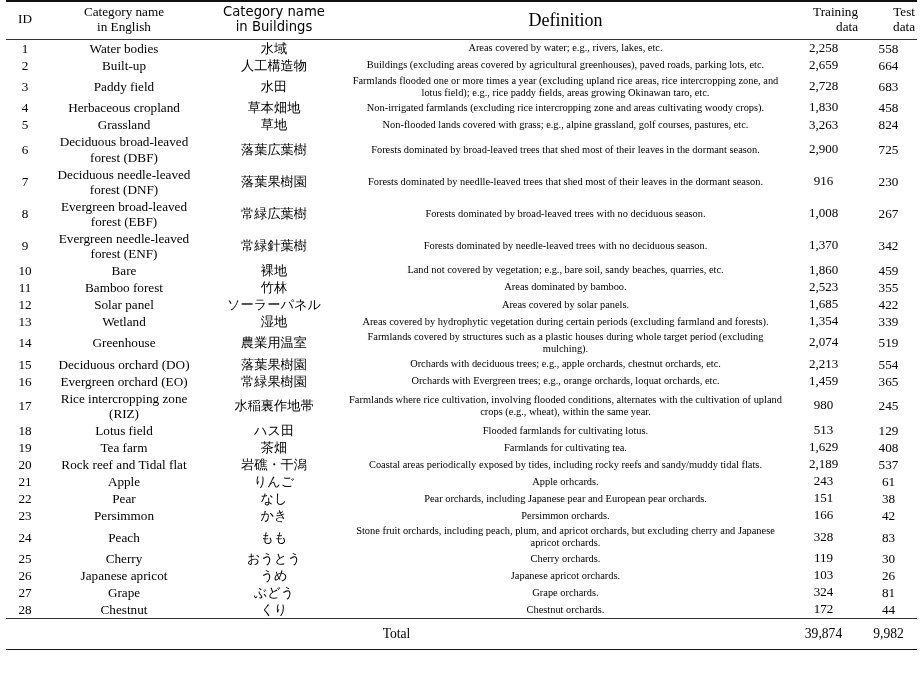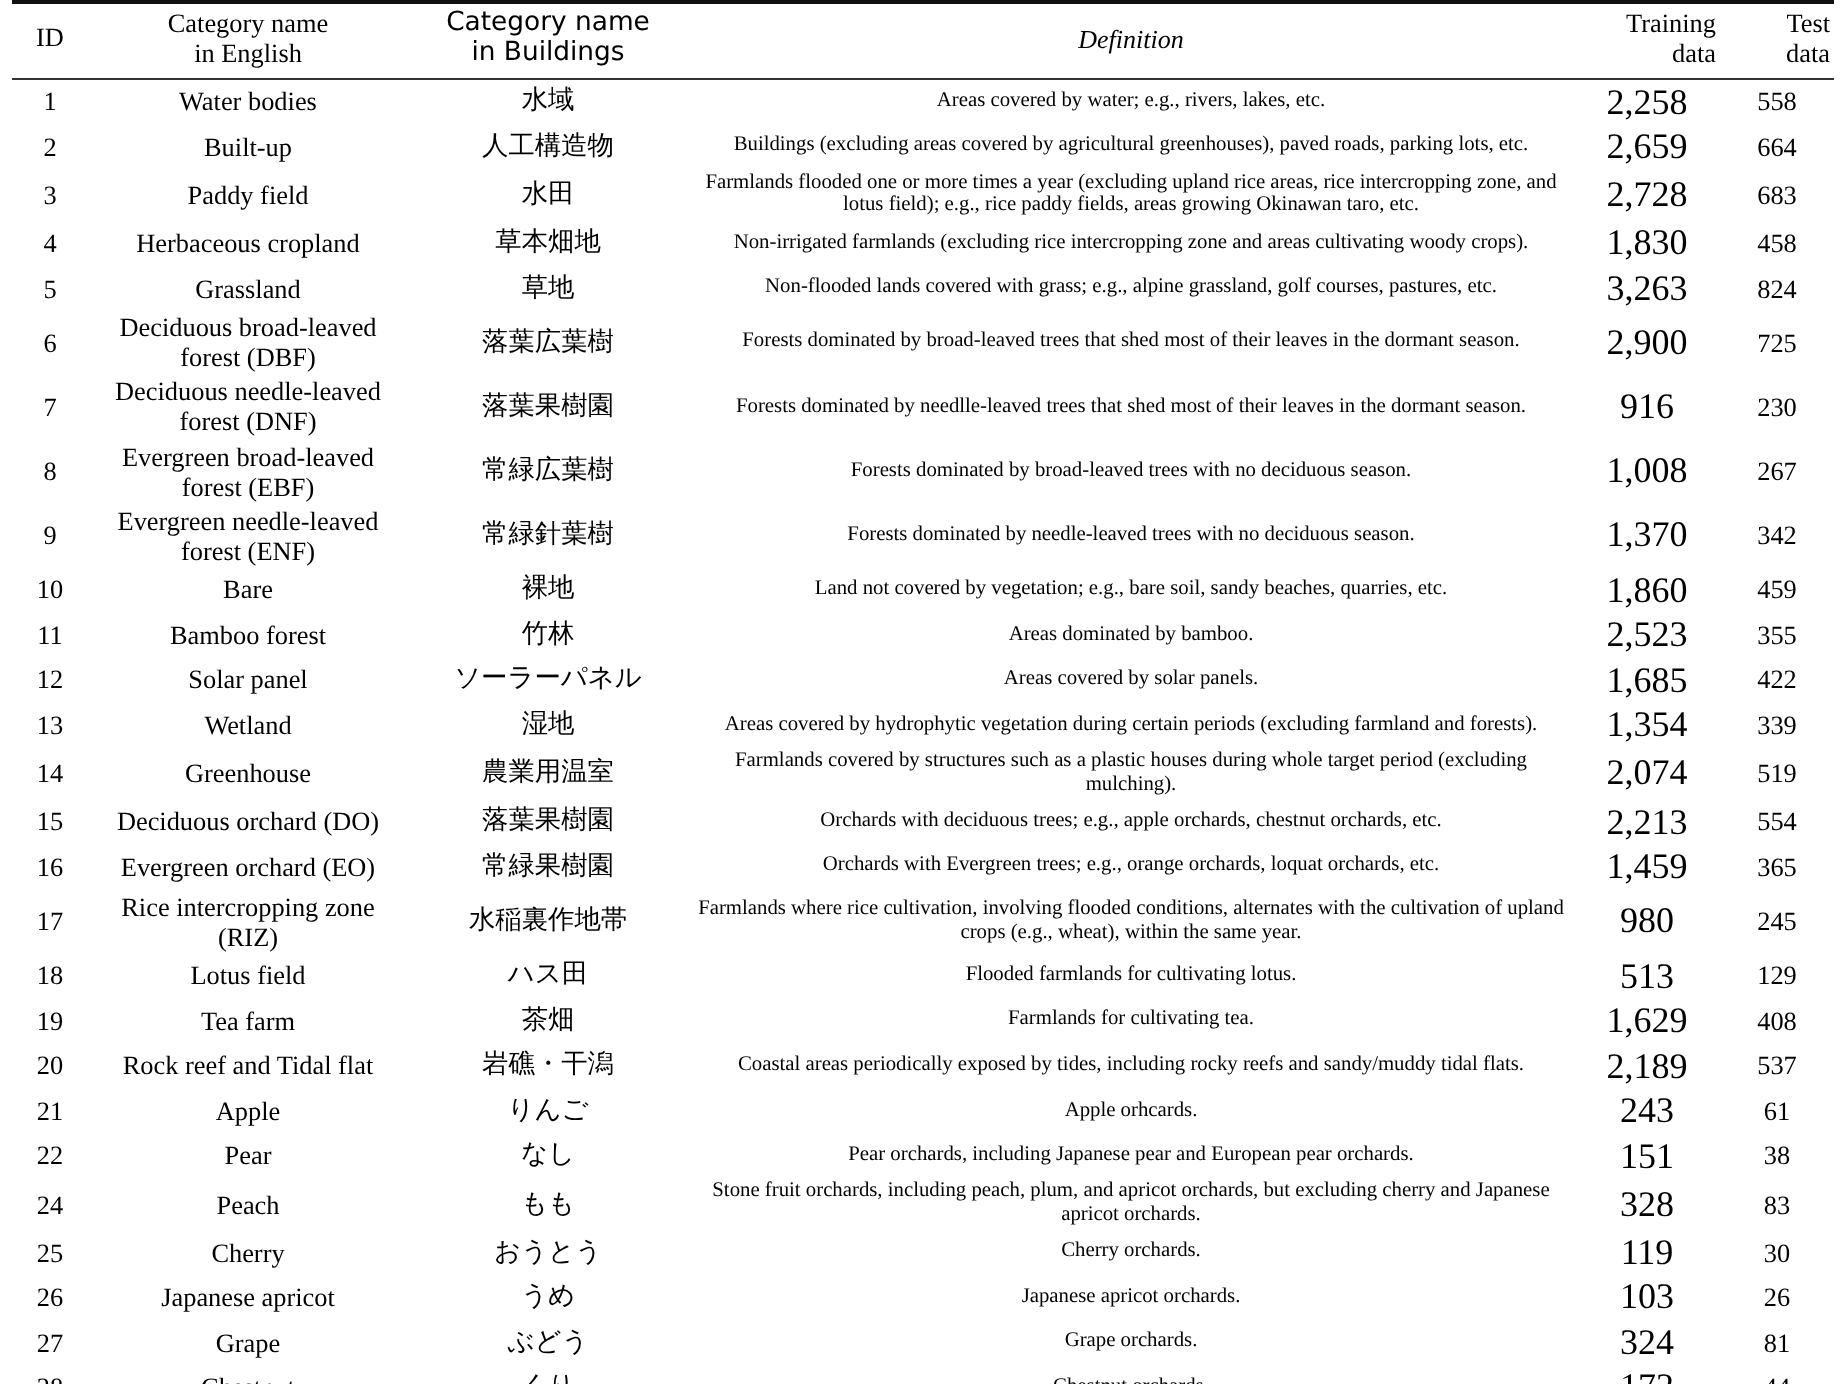--- a/index.html
+++ b/index.html
@@ -59,24 +59,24 @@
   col.c-jp      { width: 140px; }
   col.c-def     { width: 443px; }
   col.c-train   { width: 73px; }
   col.c-test    { width: 57px; }
 
   .col-id      { text-align: center; font-size: 13.2px; }
   .col-en      { text-align: center; font-size: 13.2px; }
   .col-jp      { text-align: center; font-size: 13.2px;
                  font-family: "DejaVu Sans", "Liberation Sans", sans-serif; }
   .col-def     { text-align: center; font-size: 10.4px; line-height: 1.16; }
-  .col-train   { text-align: center; font-size: 18px; }
+  .col-train   { text-align: center; font-size: 13px; }
   .col-test    { text-align: center; font-size: 13.2px; }
 
-  th.col-def   { font-size: 13px; font-style: italic; }
+  th.col-def   { font-size: 18px; }
   th.col-train, th.col-test { font-size: 13.2px; text-align: right; }
 
   .hdr-two-line { display: block; }
 
   .total-label { text-align: center; font-size: 13.6px; margin-top: 16px; }
   .total-num   { text-align: center; font-size: 13.6px; }
 </style>
 </head>
 <body>
 
@@ -286,20 +286,28 @@
         </tr>
         <tr>
           <td class="col-id">22</td>
           <td class="col-en">Pear</td>
           <td class="col-jp">なし</td>
           <td class="col-def">Pear orchards, including Japanese pear and European pear orchards.</td>
           <td class="col-train">151</td>
           <td class="col-test">38</td>
         </tr>
         <tr>
+          <td class="col-id">23</td>
+          <td class="col-en">Persimmon</td>
+          <td class="col-jp">かき</td>
+          <td class="col-def">Persimmon orchards.</td>
+          <td class="col-train">166</td>
+          <td class="col-test">42</td>
+        </tr>
+        <tr>
           <td class="col-id">24</td>
           <td class="col-en">Peach</td>
           <td class="col-jp">もも</td>
           <td class="col-def">Stone fruit orchards, including peach, plum, and apricot orchards, but excluding cherry and Japanese apricot orchards.</td>
           <td class="col-train">328</td>
           <td class="col-test">83</td>
         </tr>
         <tr>
           <td class="col-id">25</td>
           <td class="col-en">Cherry</td>

